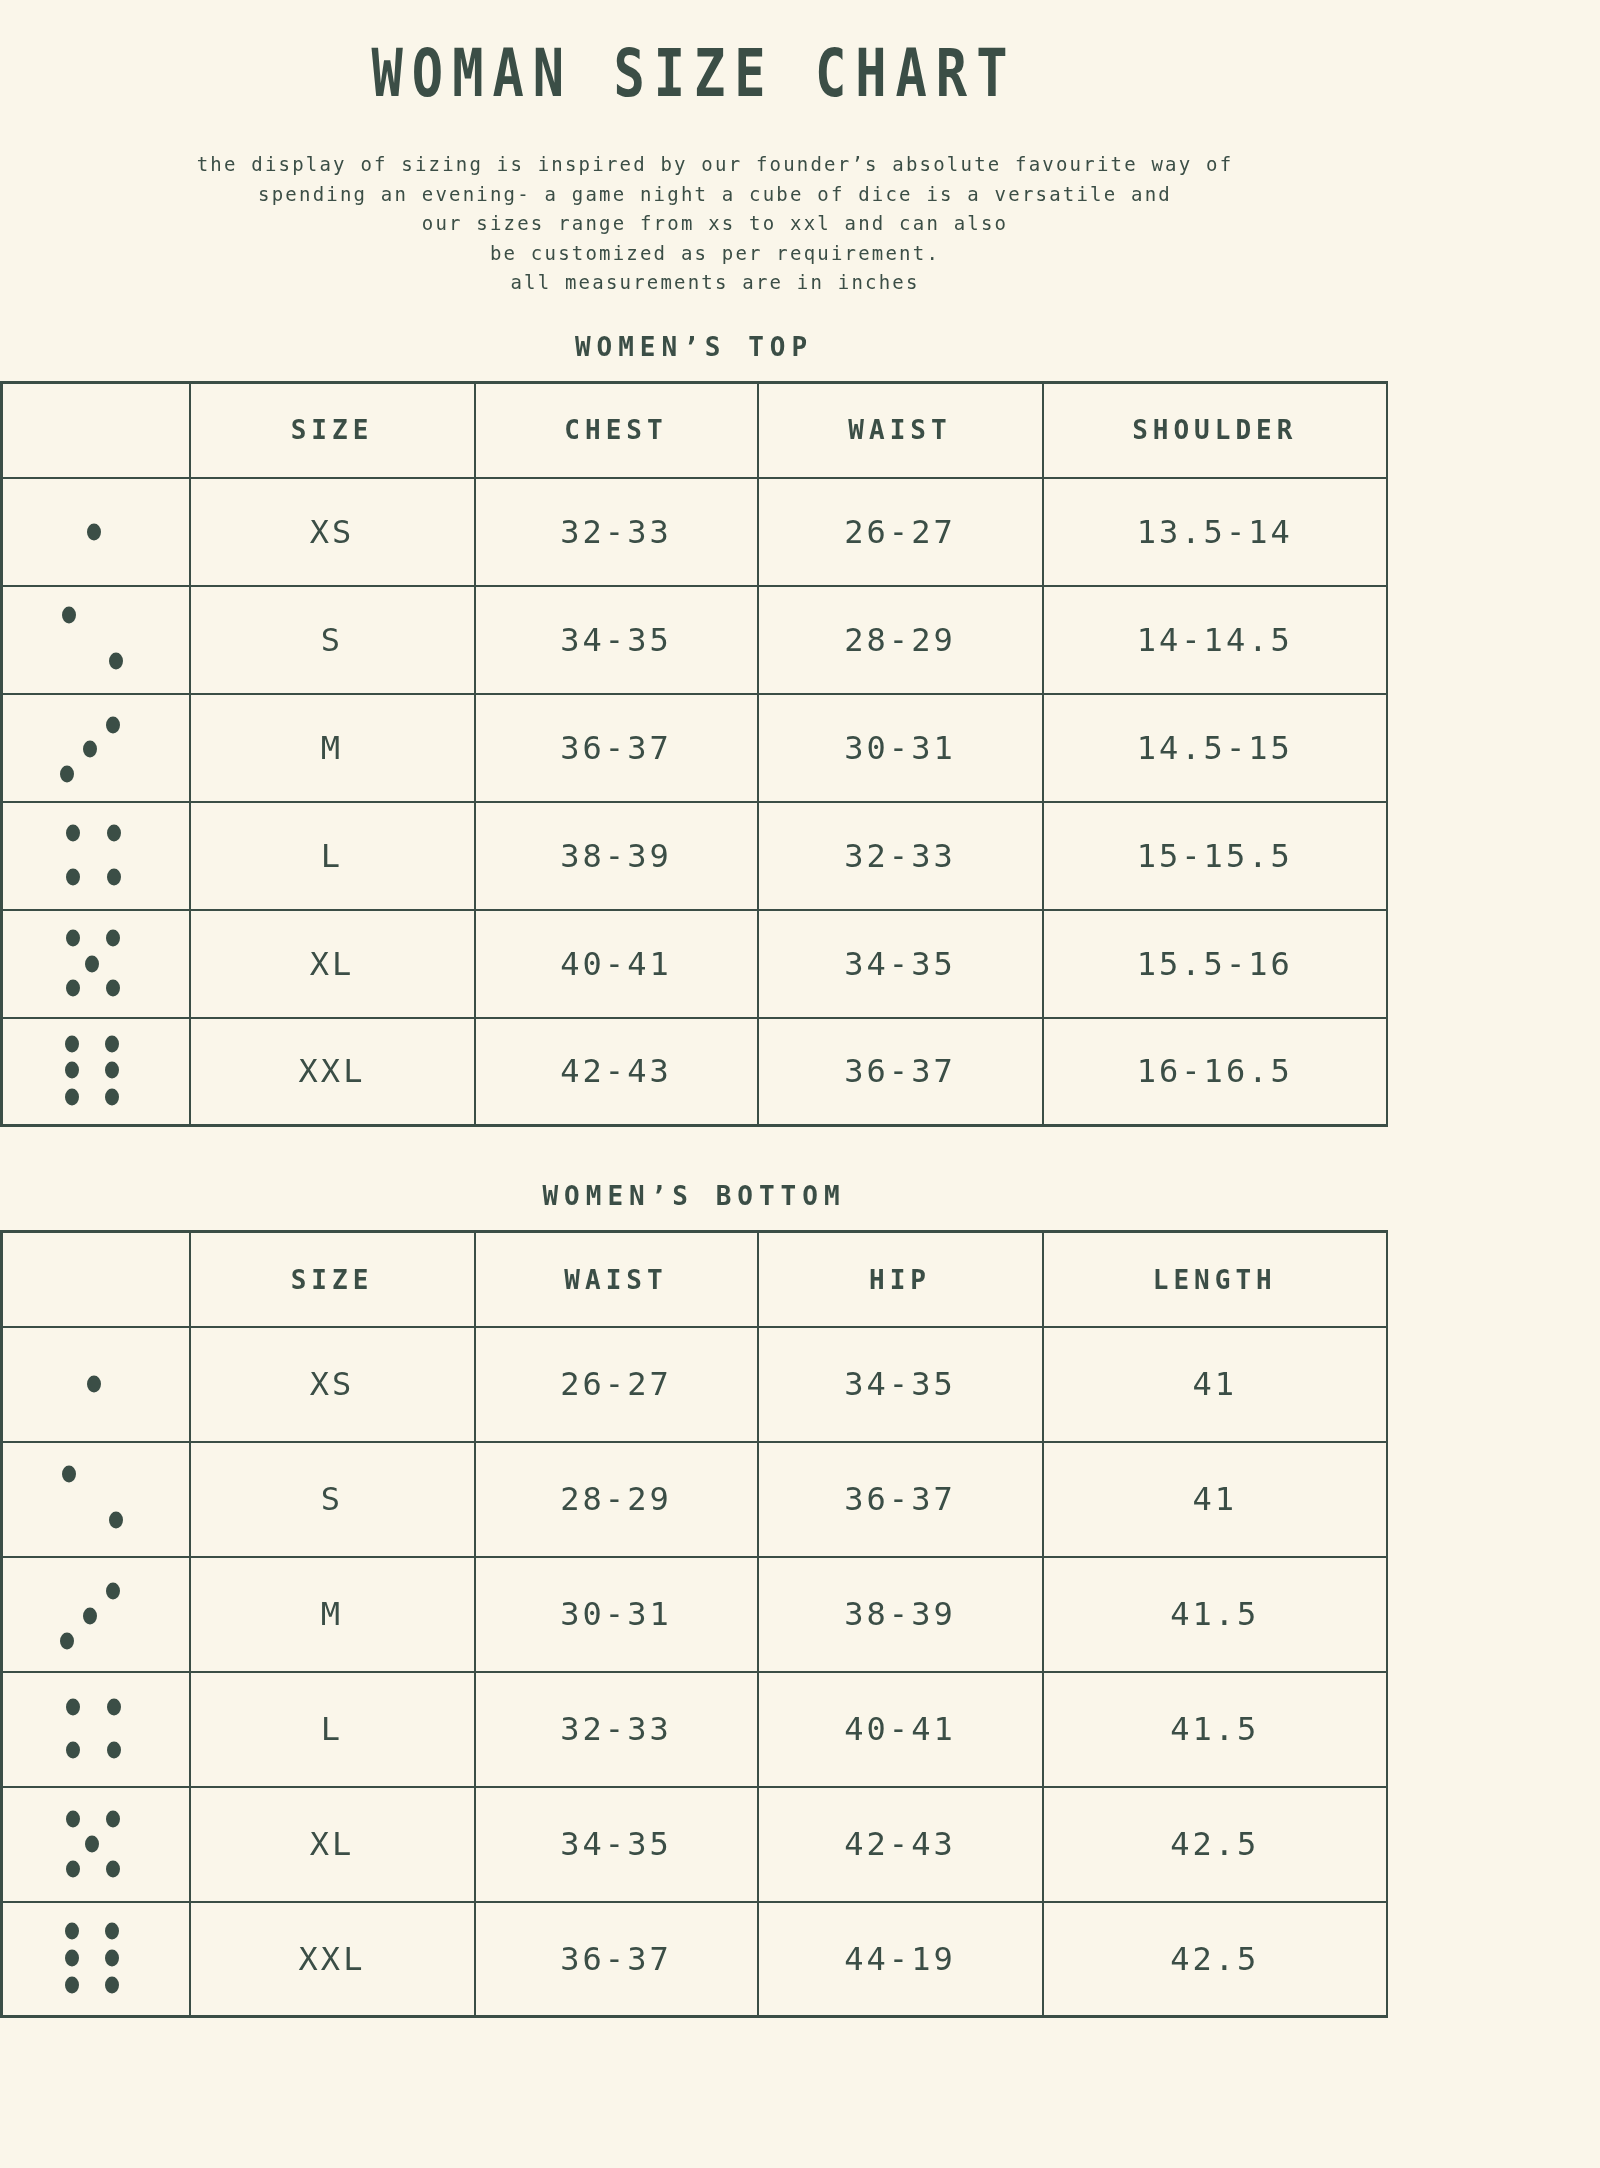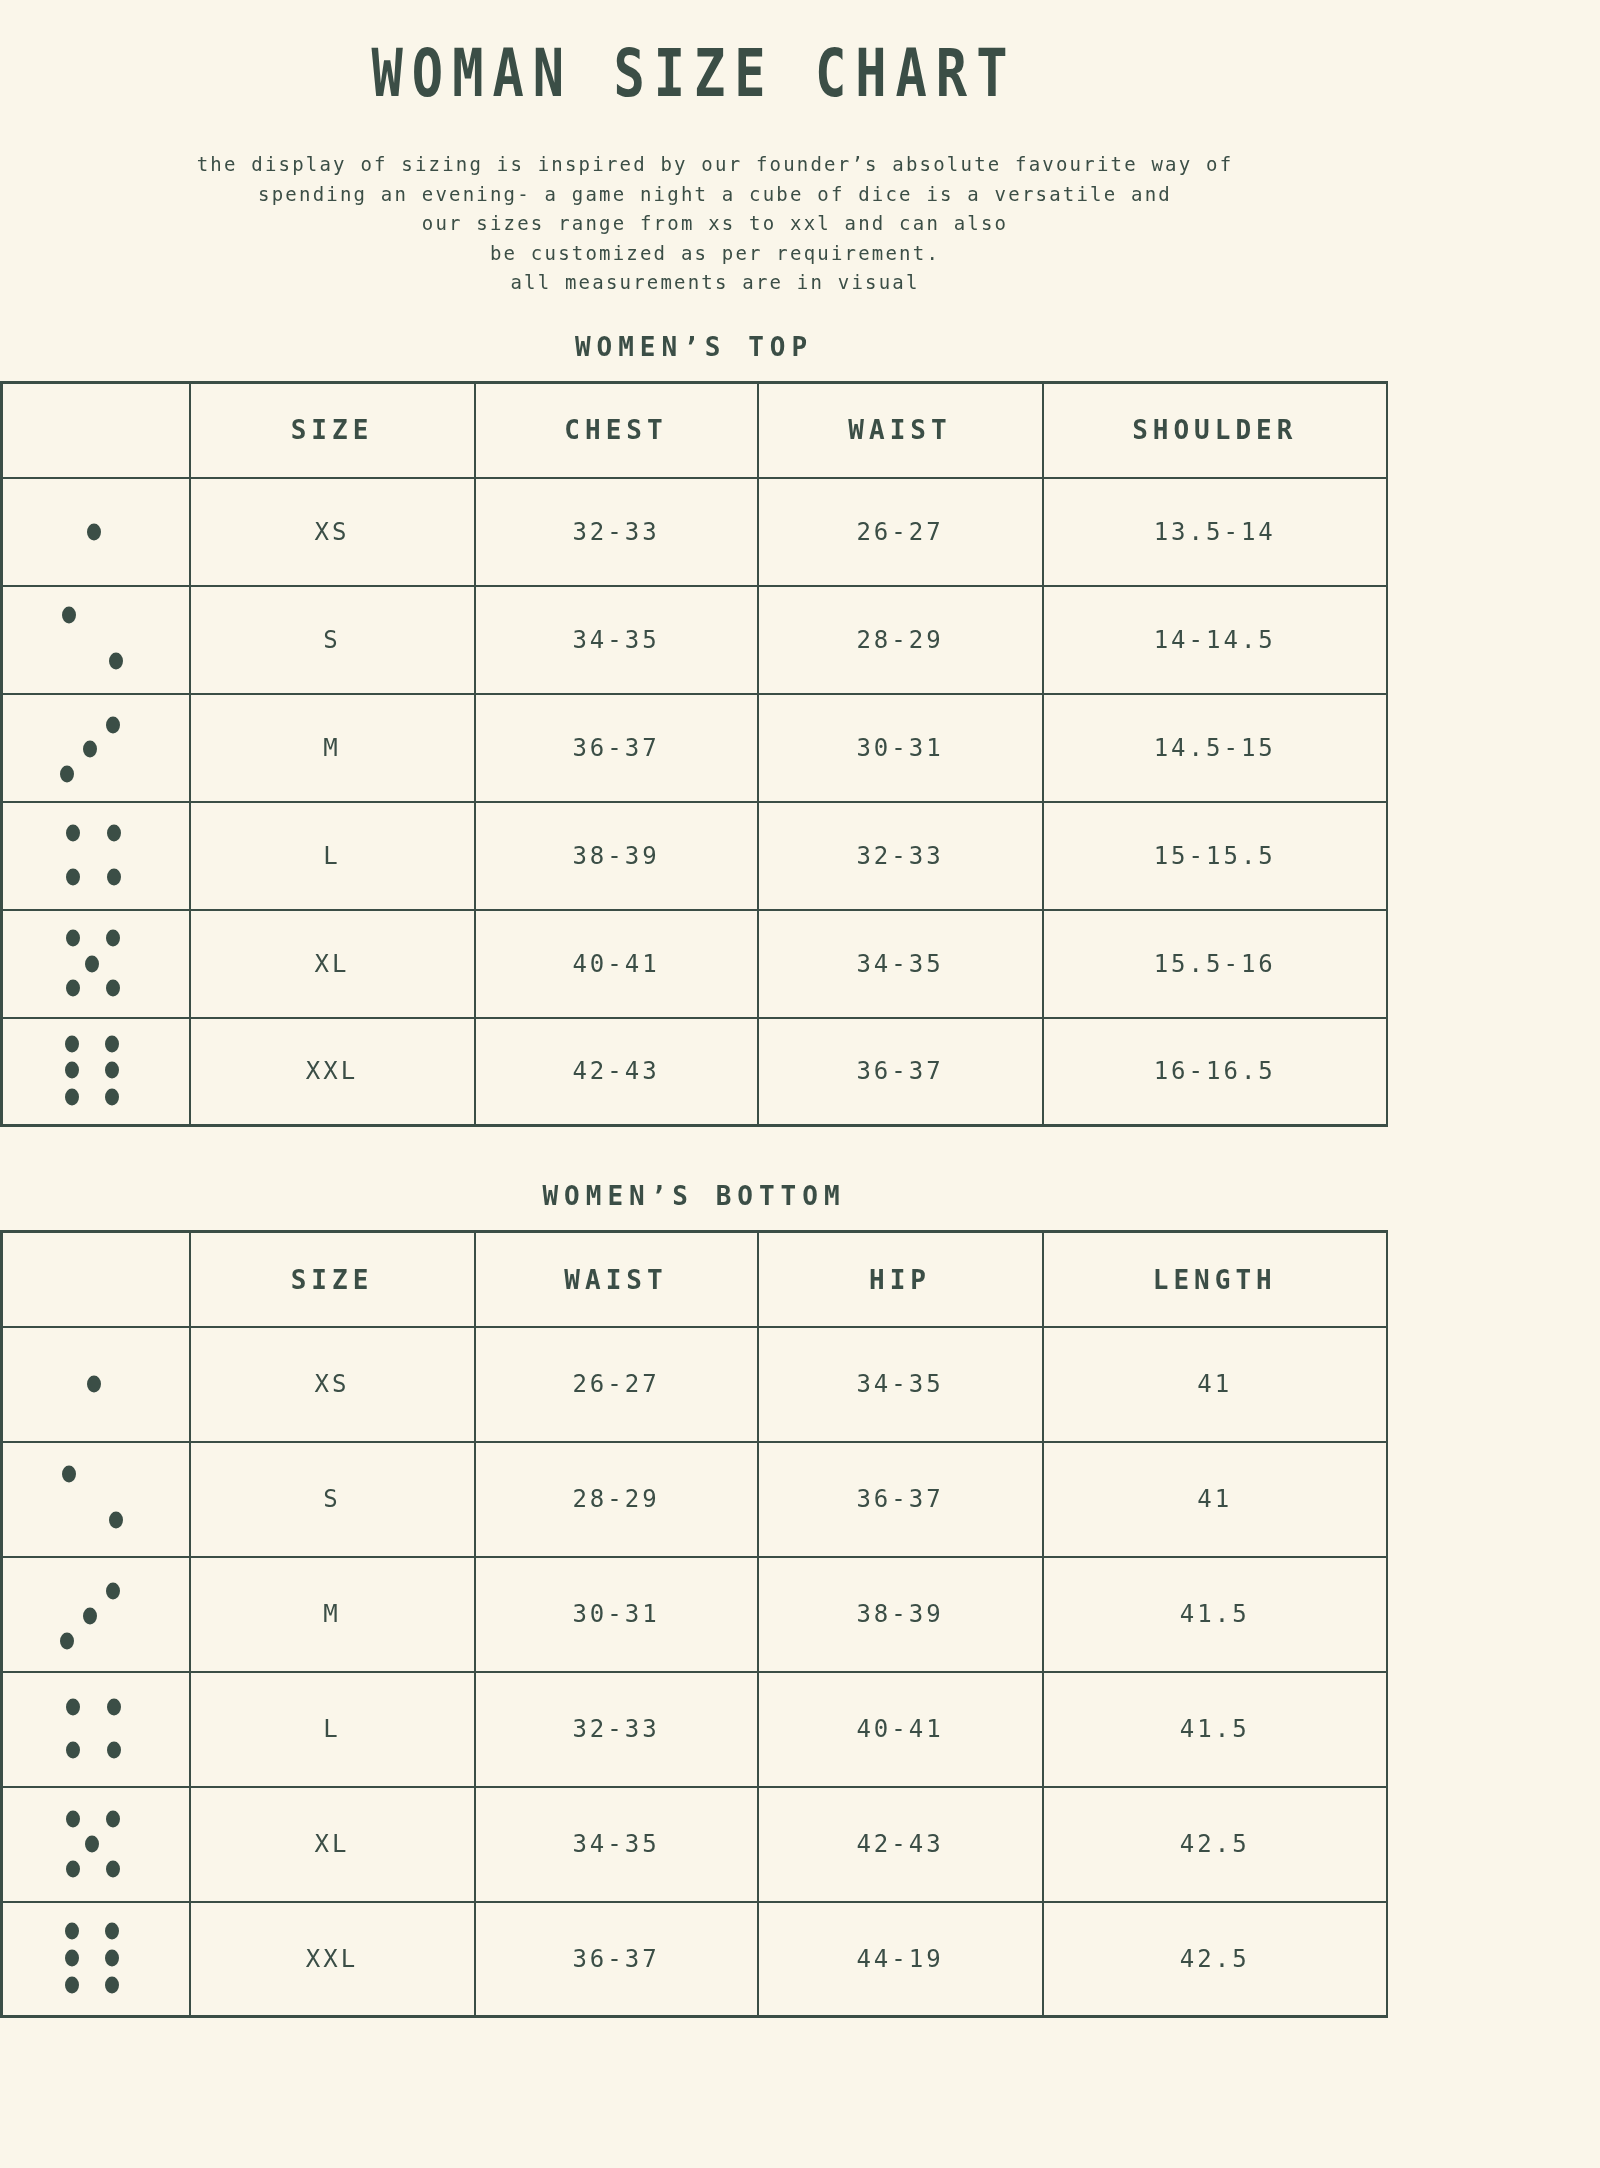--- a/index.html
+++ b/index.html
@@ -67,21 +67,21 @@
     vertical-align:middle;
     padding:0;
   }
   .size-table thead tr{height:95px;}
   .size-table th{
     font-size:26px;
     font-weight:bold;
     letter-spacing:5px;
   }
   .size-table td{
-    font-size:24px;
+    font-size:32px;
     letter-spacing:3px;
   }
   table[data-table="0"] tbody tr{height:108px;}
   table[data-table="1"] tbody tr{height:115px;}
   .c-dice{width:188px;}
   .c-size{width:285px;}
   .c-a{width:283px;}
   .c-b{width:285px;}
   .c-c{width:345px;}
   .dice{
@@ -104,21 +104,21 @@
 
 <div class="page">
 
   <h1 class="title"><span class="title-inner">WOMAN SIZE CHART</span></h1>
 
   <div class="intro">
     <div class="intro-line">the display of sizing is inspired by our founder’s absolute favourite way of</div>
     <div class="intro-line">spending an evening- a game night a cube of dice is a versatile and</div>
     <div class="intro-line">our sizes range from xs to xxl and can also</div>
     <div class="intro-line">be customized as per requirement.</div>
-    <div class="intro-line">all measurements are in visual</div>
+    <div class="intro-line">all measurements are in inches</div>
   </div>
 
   <section class="table-block block-top">
     <h2 class="t-heading">WOMEN’S TOP</h2>
     <table class="size-table" data-table="0">
       <colgroup>
         <col class="c-dice">
           <col class="c-size">
           <col class="c-a">
           <col class="c-b">

